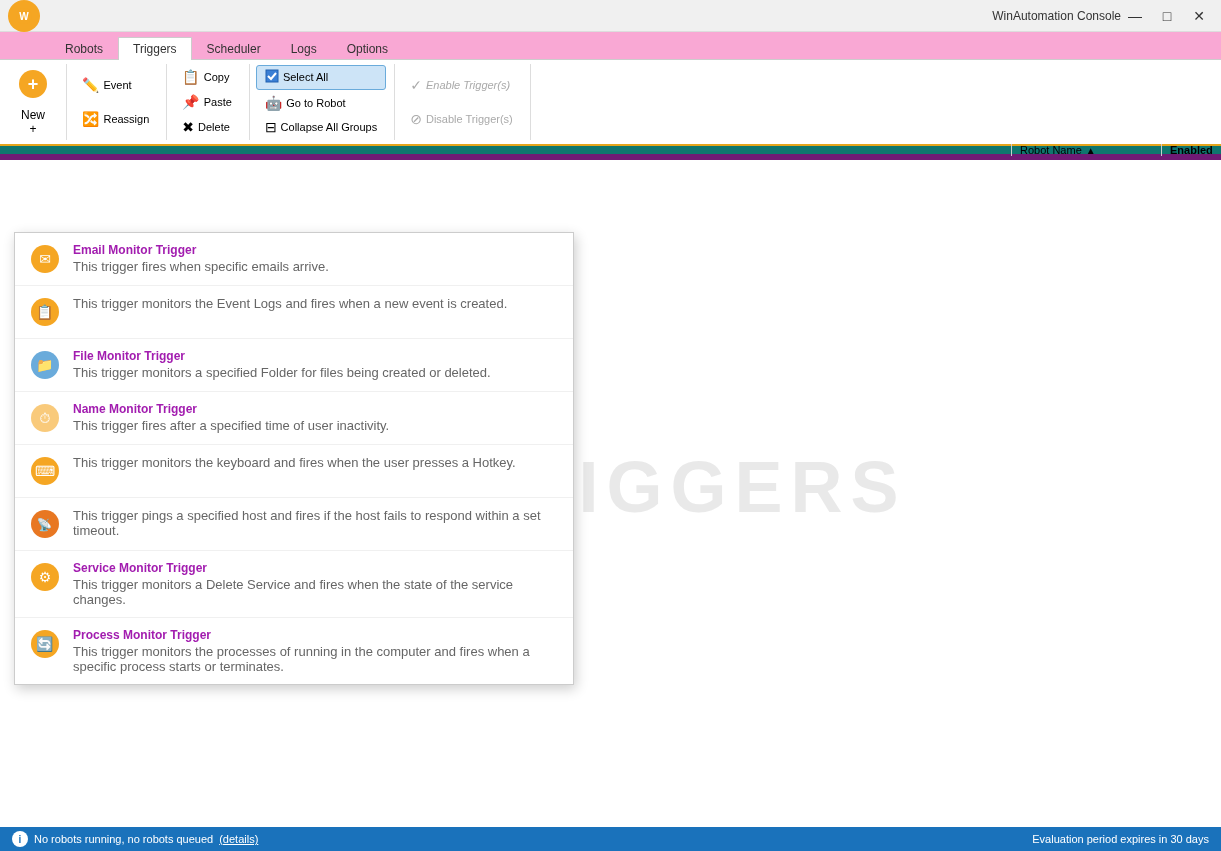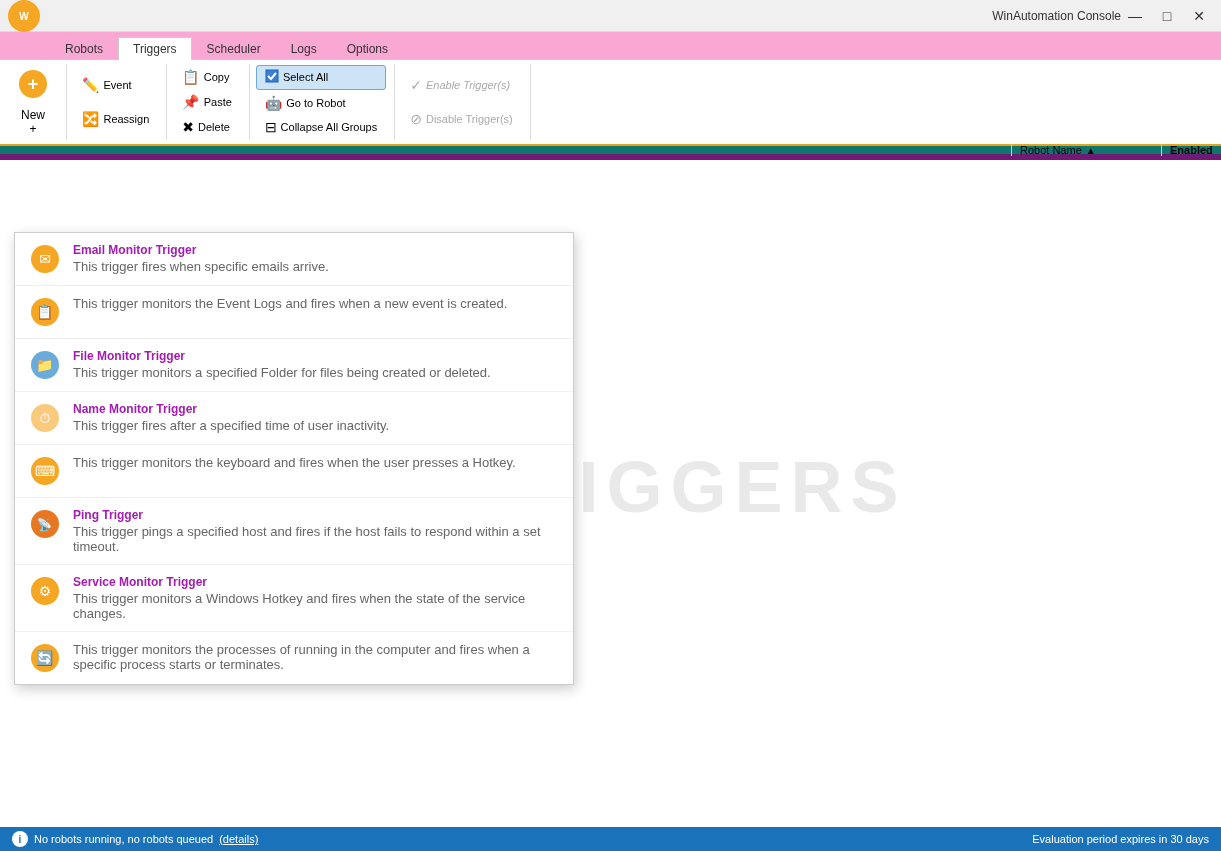--- a/index.html
+++ b/index.html
@@ -410,44 +410,44 @@
       </div>
     </div>
     <div class="dropdown-item">
       <div class="dropdown-item-icon">
         <svg width="30" height="30" viewBox="0 0 30 30">
           <circle cx="15" cy="15" r="14" fill="#e87722"></circle>
           <text x="15" y="20" text-anchor="middle" font-size="12" fill="white">📡</text>
         </svg>
       </div>
       <div class="dropdown-item-text">
-        <span class="dropdown-item-title">Ping Trigger</span>
         <span class="dropdown-item-desc">This trigger pings a specified host and fires if the host fails to respond within a set timeout.</span>
       </div>
     </div>
     <div class="dropdown-item">
       <div class="dropdown-item-icon">
         <svg width="30" height="30" viewBox="0 0 30 30">
           <circle cx="15" cy="15" r="14" fill="#f5a623"></circle>
           <text x="15" y="20" text-anchor="middle" font-size="14" fill="white">⚙</text>
         </svg>
       </div>
       <div class="dropdown-item-text">
         <span class="dropdown-item-title">Service Monitor Trigger</span>
-        <span class="dropdown-item-desc">This trigger monitors a Windows Hotkey and fires when the state of the service changes.</span>
+        <span class="dropdown-item-desc">This trigger monitors a Delete Service and fires when the state of the service changes.</span>
       </div>
     </div>
     <div class="dropdown-item">
       <div class="dropdown-item-icon">
         <svg width="30" height="30" viewBox="0 0 30 30">
           <circle cx="15" cy="15" r="14" fill="#f5a623"></circle>
           <text x="15" y="20" text-anchor="middle" font-size="14" fill="white">🔄</text>
         </svg>
       </div>
       <div class="dropdown-item-text">
+        <span class="dropdown-item-title">Process Monitor Trigger</span>
         <span class="dropdown-item-desc">This trigger monitors the processes of running in the computer and fires when a specific process starts or terminates.</span>
       </div>
     </div>
   </div>
 </div>
 
 <div class="statusbar">
   <div class="status-left">
     <div class="info-icon">i</div>
     <span>No robots running, no robots queued</span>

